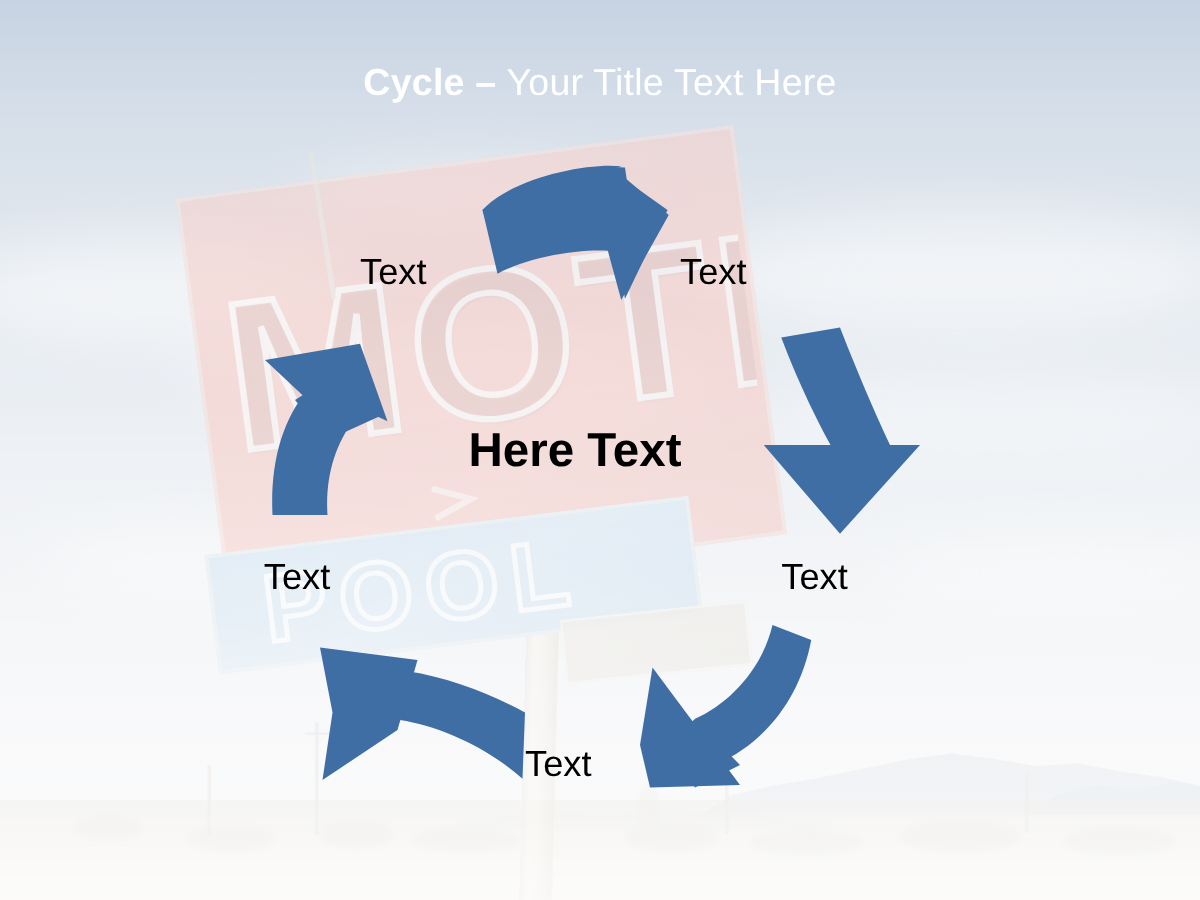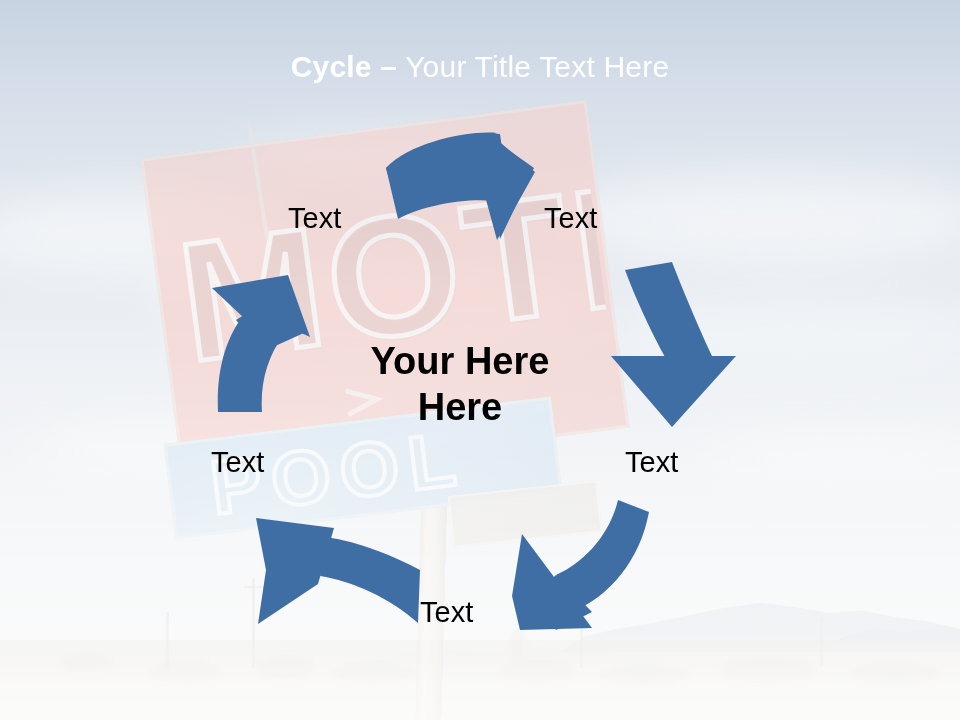--- a/index.html
+++ b/index.html
@@ -397,18 +397,17 @@
       <path fill="#3f6ea5" d="M236 320 L290 286 L306 332 L262 352 Z"></path>
     </svg>
 
     <div class="cycle-label lbl-top-left">Text</div>
     <div class="cycle-label lbl-top-right">Text</div>
     <div class="cycle-label lbl-right">Text</div>
     <div class="cycle-label lbl-bottom">Text</div>
     <div class="cycle-label lbl-left">Text</div>
 
     <div class="center-label">
-      <div>Your Here</div>
-      <div>Here</div>
+      <div>Here Text</div>
     </div>
   </div>
 
 </div>
 
 </body></html>

